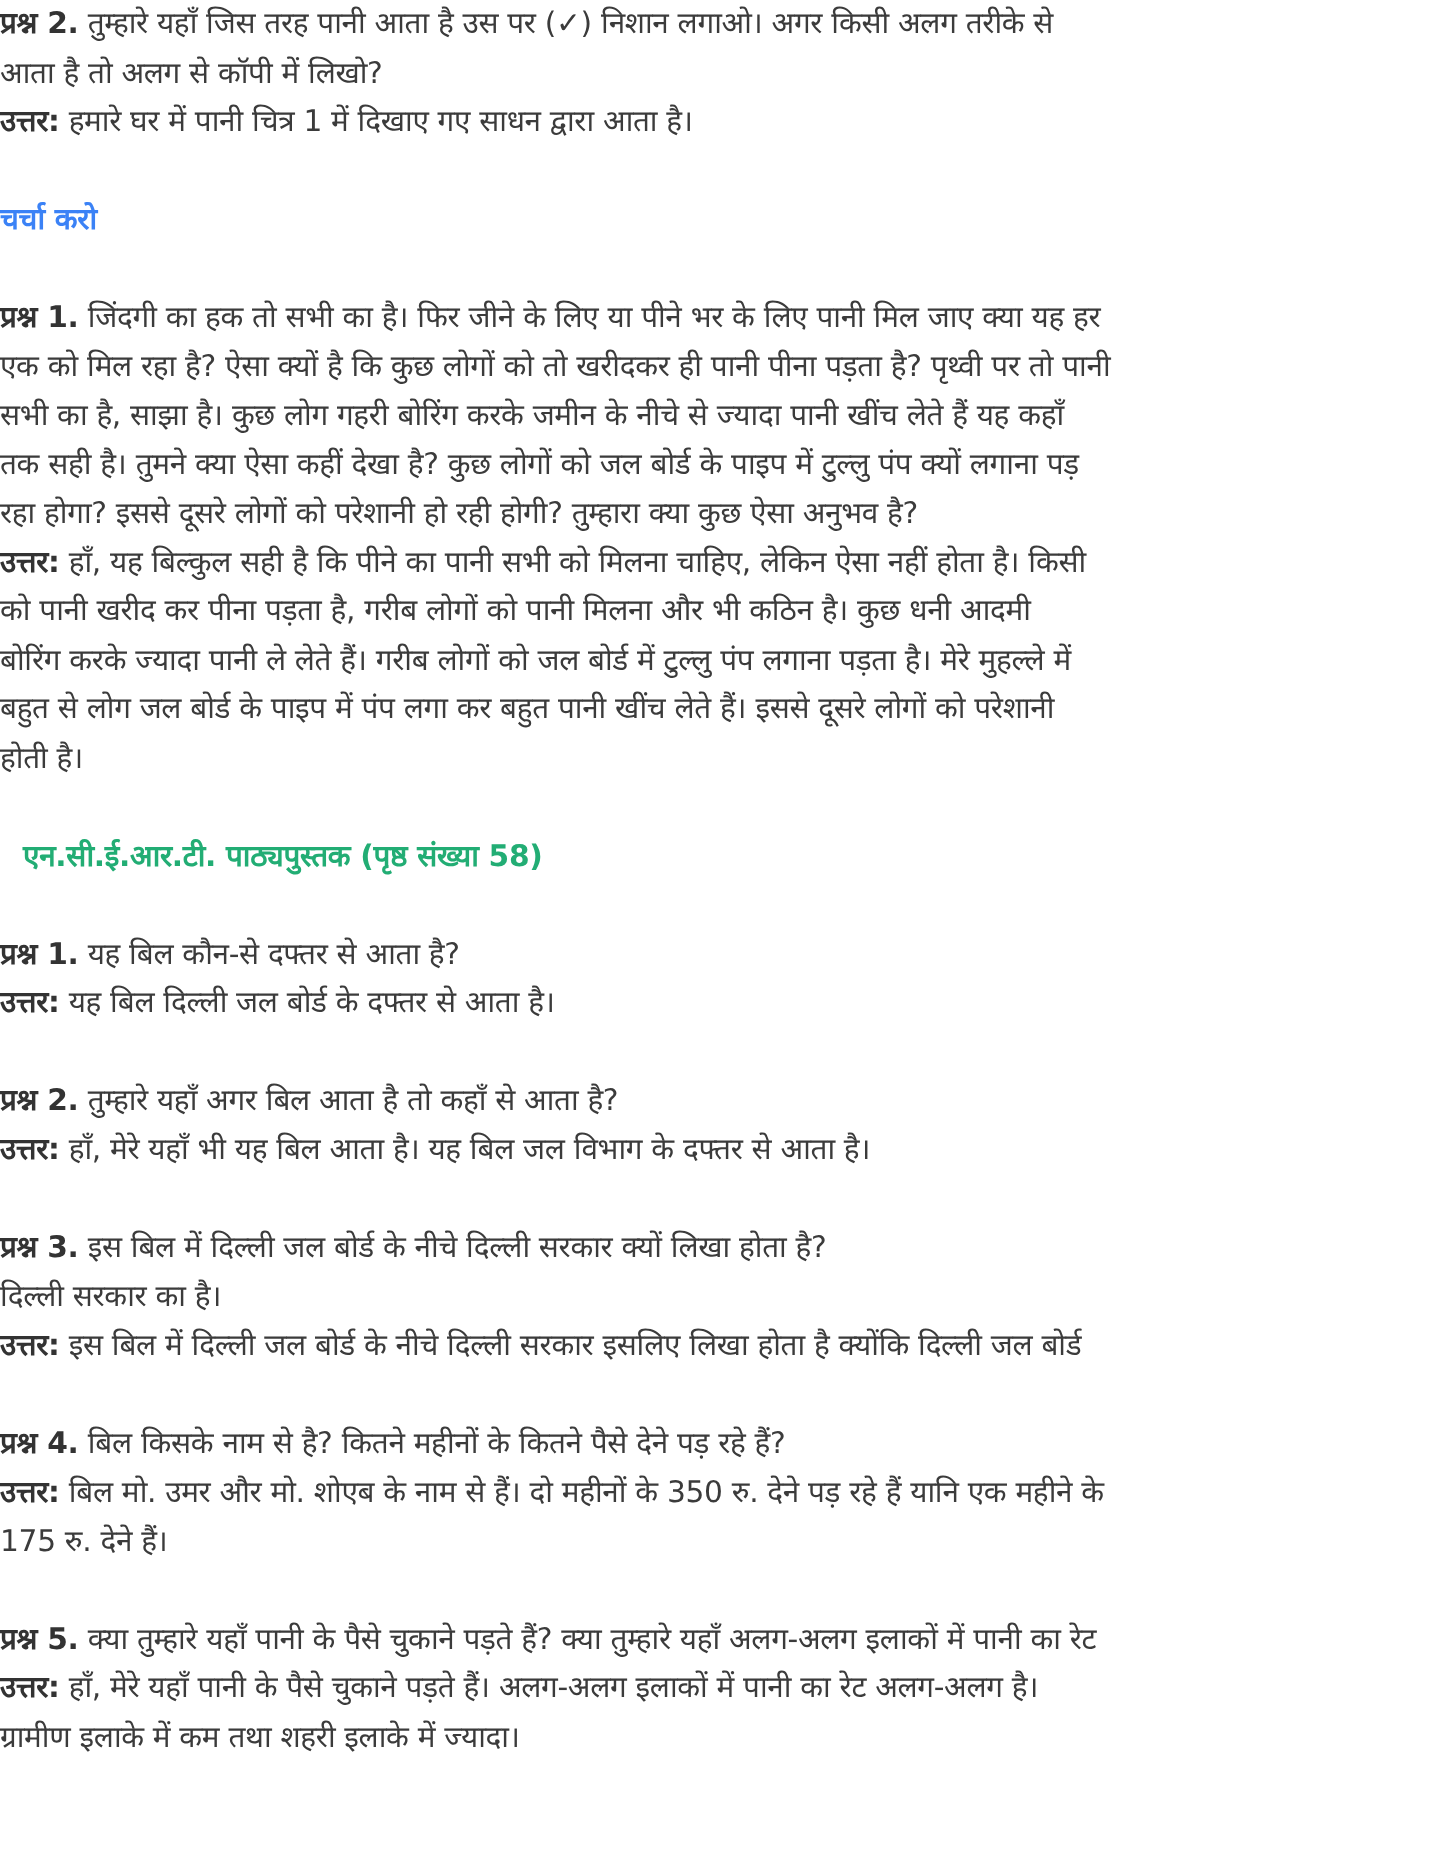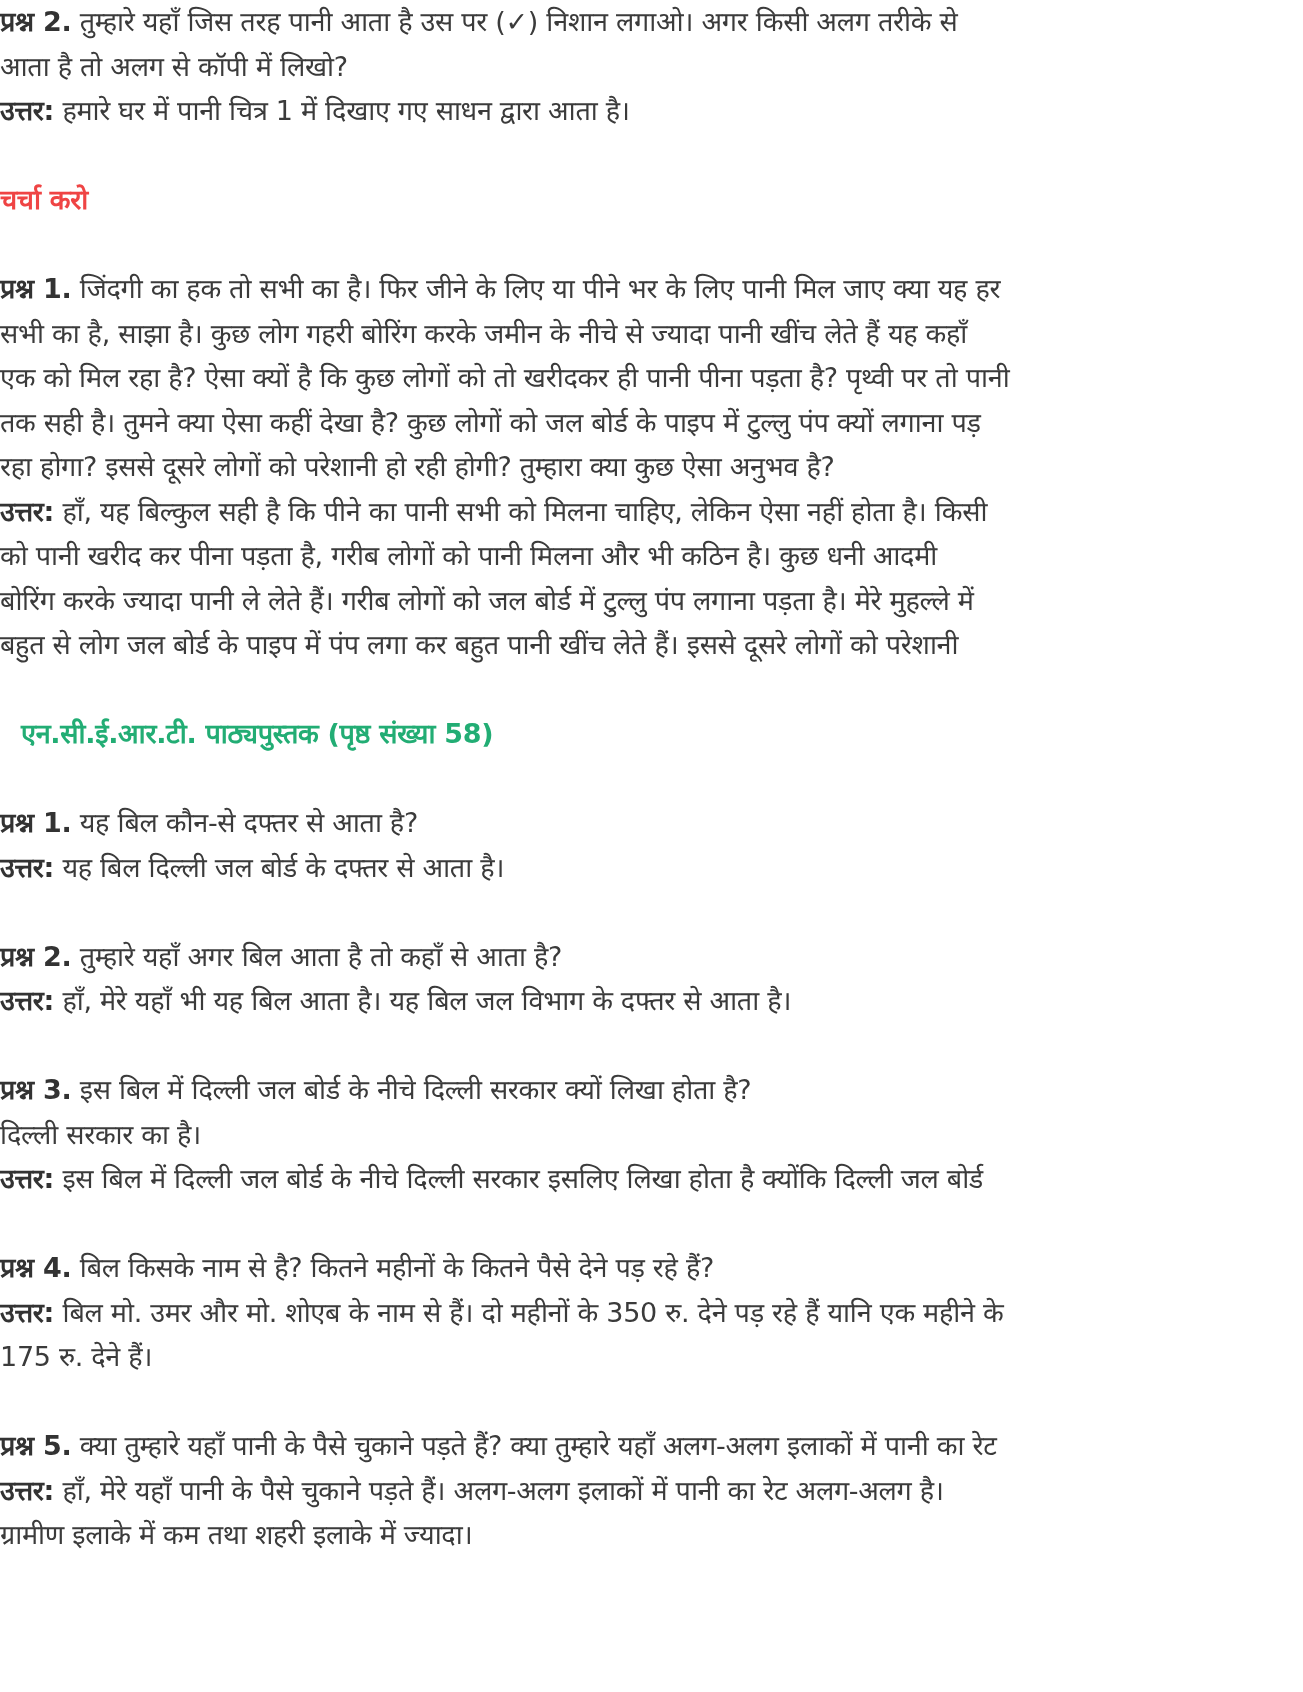--- a/index.html
+++ b/index.html
@@ -30,21 +30,21 @@
   }
   .blank {
     height: 44.5px;
   }
   .label {
     font-weight: bold;
     color: #333333;
   }
   .section-heading {
     font-weight: bold;
-    color: #ef4444;
+    color: #3b82f6;
   }
   .green-heading {
     font-weight: bold;
     margin-left: 21px;
   }
 </style>
 </head>
 <body style="color: rgb(59, 59, 59);">
 
 <div class="page">
@@ -67,31 +67,32 @@
 
   <div class="line section-heading">चर्चा करो</div>
 
   <div class="blank"></div>
 
   <div>
     <div class="line">
       <span class="label">प्रश्न 1.</span>
       <span>जिंदगी का हक तो सभी का है। फिर जीने के लिए या पीने भर के लिए पानी मिल जाए क्या यह हर</span>
     </div>
+    <div class="line"><span>एक को मिल रहा है? ऐसा क्यों है कि कुछ लोगों को तो खरीदकर ही पानी पीना पड़ता है? पृथ्वी पर तो पानी</span></div>
     <div class="line"><span>सभी का है, साझा है। कुछ लोग गहरी बोरिंग करके जमीन के नीचे से ज्यादा पानी खींच लेते हैं यह कहाँ</span></div>
-    <div class="line"><span>एक को मिल रहा है? ऐसा क्यों है कि कुछ लोगों को तो खरीदकर ही पानी पीना पड़ता है? पृथ्वी पर तो पानी</span></div>
     <div class="line"><span>तक सही है। तुमने क्या ऐसा कहीं देखा है? कुछ लोगों को जल बोर्ड के पाइप में टुल्लु पंप क्यों लगाना पड़</span></div>
     <div class="line"><span>रहा होगा? इससे दूसरे लोगों को परेशानी हो रही होगी? तुम्हारा क्या कुछ ऐसा अनुभव है?</span></div>
     <div class="line">
       <span class="label">उत्तर:</span>
       <span>हाँ, यह बिल्कुल सही है कि पीने का पानी सभी को मिलना चाहिए, लेकिन ऐसा नहीं होता है। किसी</span>
     </div>
     <div class="line"><span>को पानी खरीद कर पीना पड़ता है, गरीब लोगों को पानी मिलना और भी कठिन है। कुछ धनी आदमी</span></div>
     <div class="line"><span>बोरिंग करके ज्यादा पानी ले लेते हैं। गरीब लोगों को जल बोर्ड में टुल्लु पंप लगाना पड़ता है। मेरे मुहल्ले में</span></div>
     <div class="line"><span>बहुत से लोग जल बोर्ड के पाइप में पंप लगा कर बहुत पानी खींच लेते हैं। इससे दूसरे लोगों को परेशानी</span></div>
+    <div class="line"><span>होती है।</span></div>
   </div>
 
   <div class="blank"></div>
 
   <div class="line green-heading" id="ncert-heading" style="color: rgb(34, 173, 116);">एन.सी.ई.आर.टी. पाठ्यपुस्तक (पृष्ठ संख्या 58)</div>
 
   <div class="blank"></div>
 
   <div>
     <div class="line">

